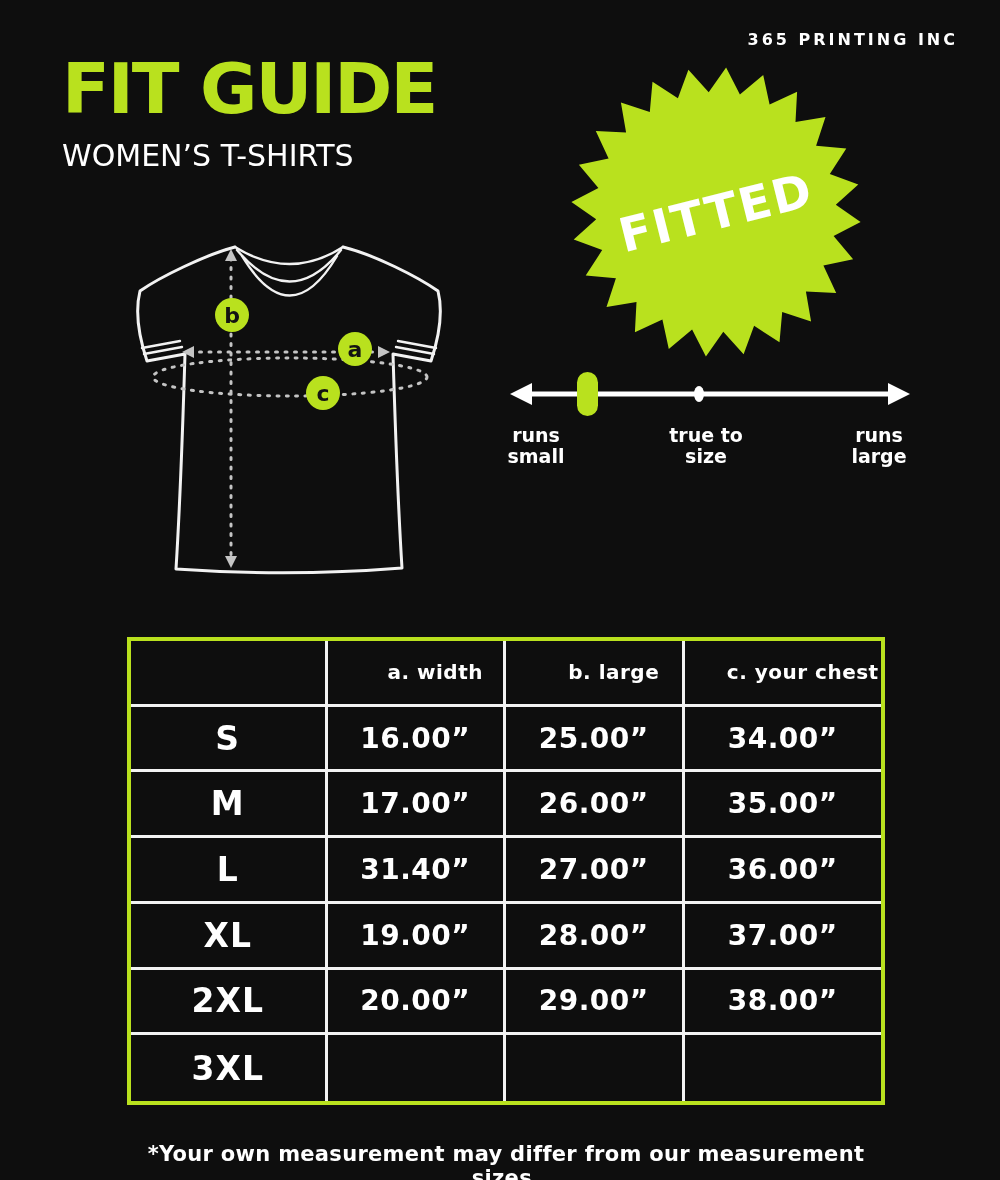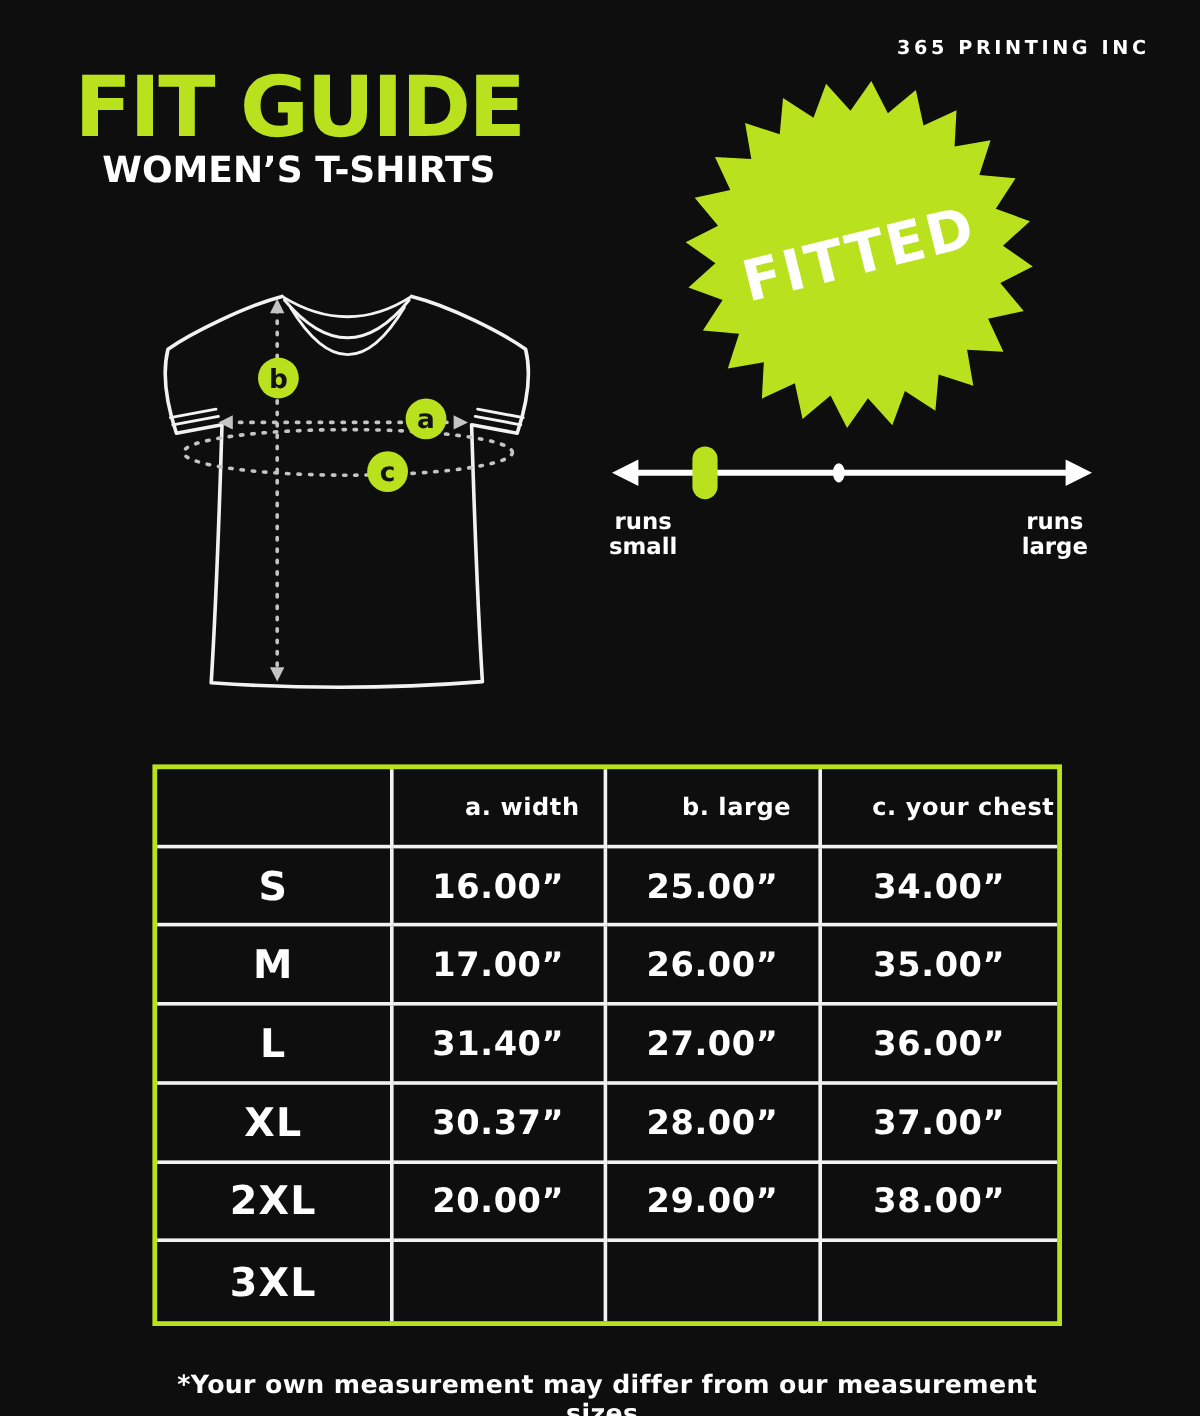--- a/index.html
+++ b/index.html
@@ -16,21 +16,21 @@
     position:absolute;top:30px;right:42px;
     font-size:16px;font-weight:bold;letter-spacing:3px;
     color:var(--ink,#fff);
   }
   .title-block{position:absolute;left:62px;top:54px;width:374px;}
   .title{
     font-size:70px;font-weight:bold;letter-spacing:-2px;line-height:1.0;
     color:var(--accent,#b9e11e);white-space:nowrap;
   }
   .subtitle{
-    font-size:30px;font-weight:bold;text-align:center;margin-top:1px;
+    font-size:30px;font-weight:normal;text-align:left;margin-top:14px;
     letter-spacing:0px;color:var(--ink,#fff);white-space:nowrap;
   }
   
   .badge{position:absolute;left:566px;top:62px;width:300px;height:300px;}
   .badge svg{position:absolute;left:0;top:0;}
   .badge-label{
     position:absolute;left:0;top:0;width:300px;height:300px;
     display:flex;align-items:center;justify-content:center;
     transform:rotate(-14deg);
     font-size:47px;font-weight:bold;letter-spacing:2px;color:#fff;
@@ -151,20 +151,24 @@
     <line class="bar" x1="24" y1="38" x2="396" y2="38"></line>
     <polygon class="head" points="10,38 32,27 32,49"></polygon>
     <polygon class="head" points="410,38 388,27 388,49"></polygon>
     <ellipse class="head" cx="199" cy="38" rx="5" ry="8"></ellipse>
     <rect class="pill" x="77" y="16" width="21" height="44" rx="10.5"></rect>
   </svg>
   <div class="scale-label l1">
     <div>runs</div>
     <div>small</div>
   </div>
+  <div class="scale-label l2">
+    <div>true to</div>
+    <div>size</div>
+  </div>
   <div class="scale-label l3">
     <div>runs</div>
     <div>large</div>
   </div>
 
   <div class="size-table">
 
     <div class="cell head"></div>
     <div class="cell head">a. width</div>
     <div class="cell head">b. large</div>
@@ -179,21 +183,21 @@
     <div class="cell val">17.00”</div>
     <div class="cell val">26.00”</div>
     <div class="cell val col-last">35.00”</div>
 
     <div class="cell size">L</div>
     <div class="cell val">31.40”</div>
     <div class="cell val">27.00”</div>
     <div class="cell val col-last">36.00”</div>
 
     <div class="cell size">XL</div>
-    <div class="cell val">30.37”</div>
+    <div class="cell val">19.00”</div>
     <div class="cell val">28.00”</div>
     <div class="cell val col-last">37.00”</div>
 
     <div class="cell size">2XL</div>
     <div class="cell val">20.00”</div>
     <div class="cell val">29.00”</div>
     <div class="cell val col-last">38.00”</div>
 
     <div class="cell size row-last">3XL</div>
     <div class="cell val row-last"></div>

